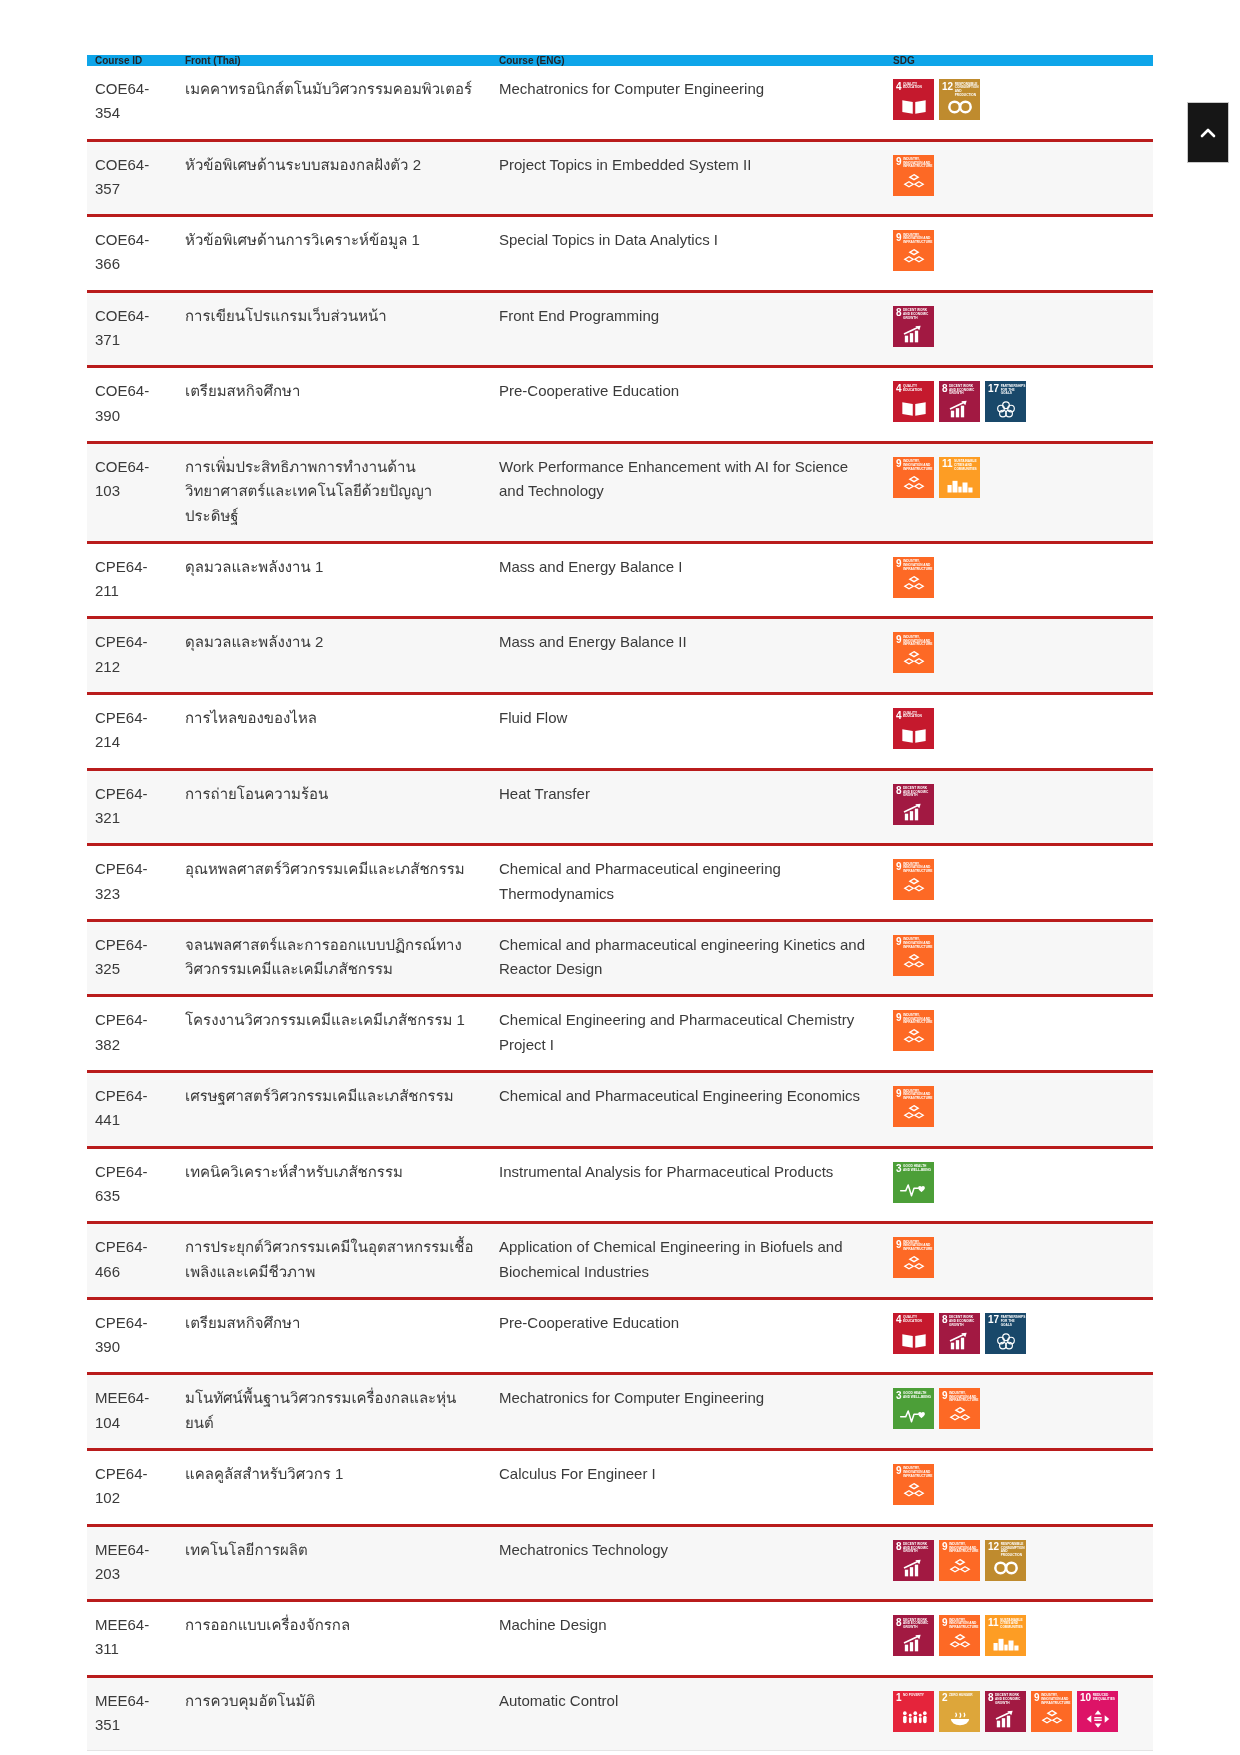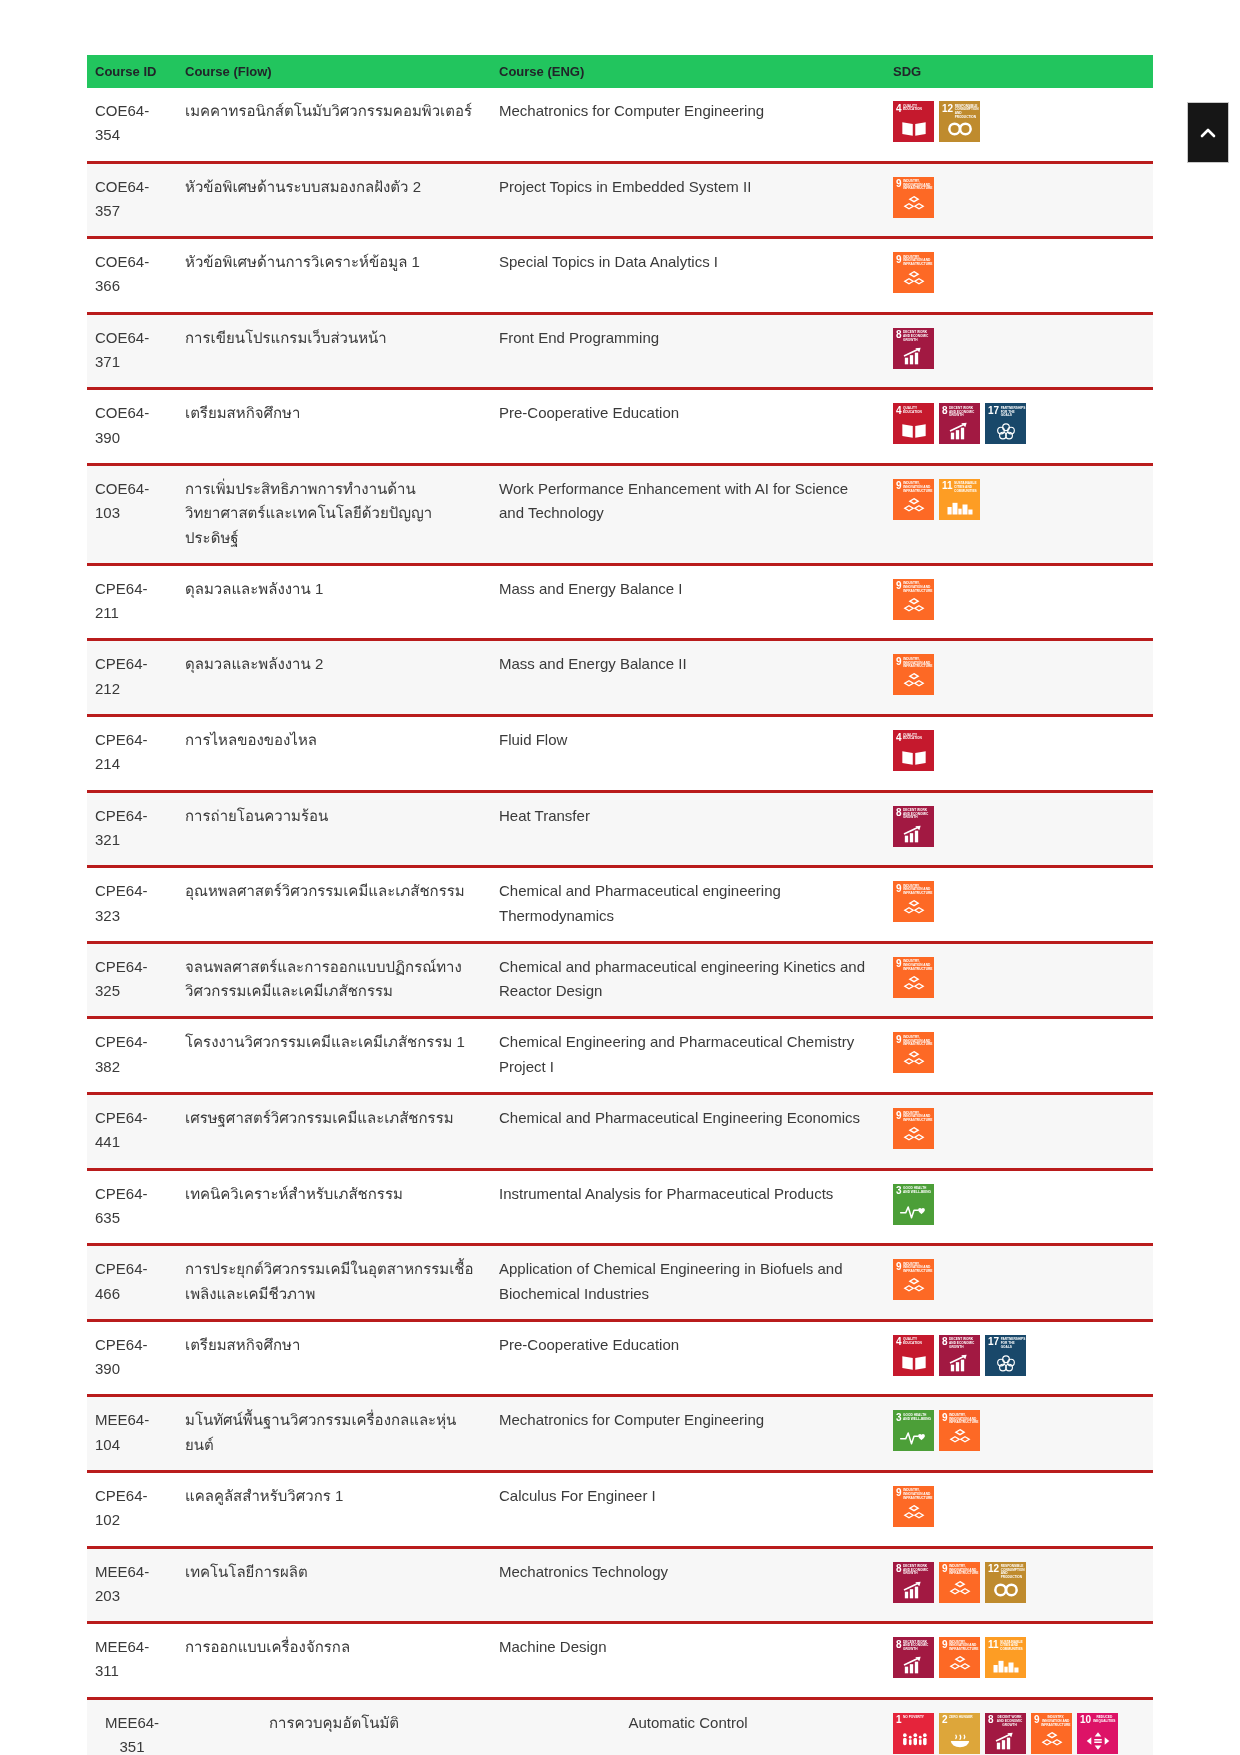--- a/index.html
+++ b/index.html
@@ -8,31 +8,31 @@
     font-family:"Liberation Sans","DejaVu Sans",sans-serif;
     color:#3a3a3a;
   }
   .table-wrap{position:absolute;left:87px;top:55px;width:1066px;}
   table.courses{border-collapse:collapse;width:100%;table-layout:fixed;}
   table.courses col.c-id{width:90px;}
   table.courses col.c-thai{width:314px;}
   table.courses col.c-eng{width:394px;}
   table.courses col.c-sdg{width:268px;}
   thead th{
-    background:#22c55e;color:#212529;font-weight:bold;font-size:13px;
-    text-align:left;padding:9px 8px;vertical-align:middle;
+    background:#0ea5e9;color:#212529;font-weight:bold;font-size:10px;
+    text-align:left;padding:0 8px;vertical-align:middle;
   }
   tbody td{
     font-size:15px;line-height:1.62;padding:11px 8px 13px 8px;
     vertical-align:top;word-wrap:break-word;overflow-wrap:break-word;
   }
   tbody tr{background:#ffffff;border-top:3px solid #b91c1c;}
   tbody tr:first-child{border-top:none;margin-top:28px;}
   tbody tr:nth-child(even){background:#f7f7f7;}
-  tbody tr:last-child{border-bottom:1px solid #e4e4e4;text-align:center;}
+  tbody tr:last-child{border-bottom:1px solid #e4e4e4;}
   .sdg-wrap{display:flex;flex-wrap:wrap;gap:5px;padding-top:2px;}
   .sdg-icon{
     width:41px;height:41px;flex:0 0 41px;display:flex;flex-direction:column;
     color:#fff;overflow:hidden;
   }
   .sdg-head{display:flex;align-items:flex-start;margin:2.5px 2px 0 3px;min-height:10px;}
   .sdg-num{font-size:10px;font-weight:bold;line-height:1;}
   .sdg-title{
     font-size:3.2px;line-height:1.15;font-weight:bold;text-transform:uppercase;
     margin-left:1.5px;margin-top:1px;letter-spacing:0;
@@ -52,21 +52,21 @@
   <table class="courses">
     <colgroup>
       <col class="c-id">
         <col class="c-thai">
         <col class="c-eng">
         <col class="c-sdg">
     </colgroup>
     <thead>
       <tr>
         <th>Course ID</th>
-        <th>Course (Flow)</th>
+        <th>Front (Thai)</th>
         <th>Course (ENG)</th>
         <th>SDG</th>
       </tr>
     </thead>
     <tbody id="rows">
   <tr>
     <td>COE64-354</td>
     <td>เมคคาทรอนิกส์ตโนมับวิศวกรรมคอมพิวเตอร์</td>
     <td>Mechatronics for Computer Engineering</td>
     <td>

